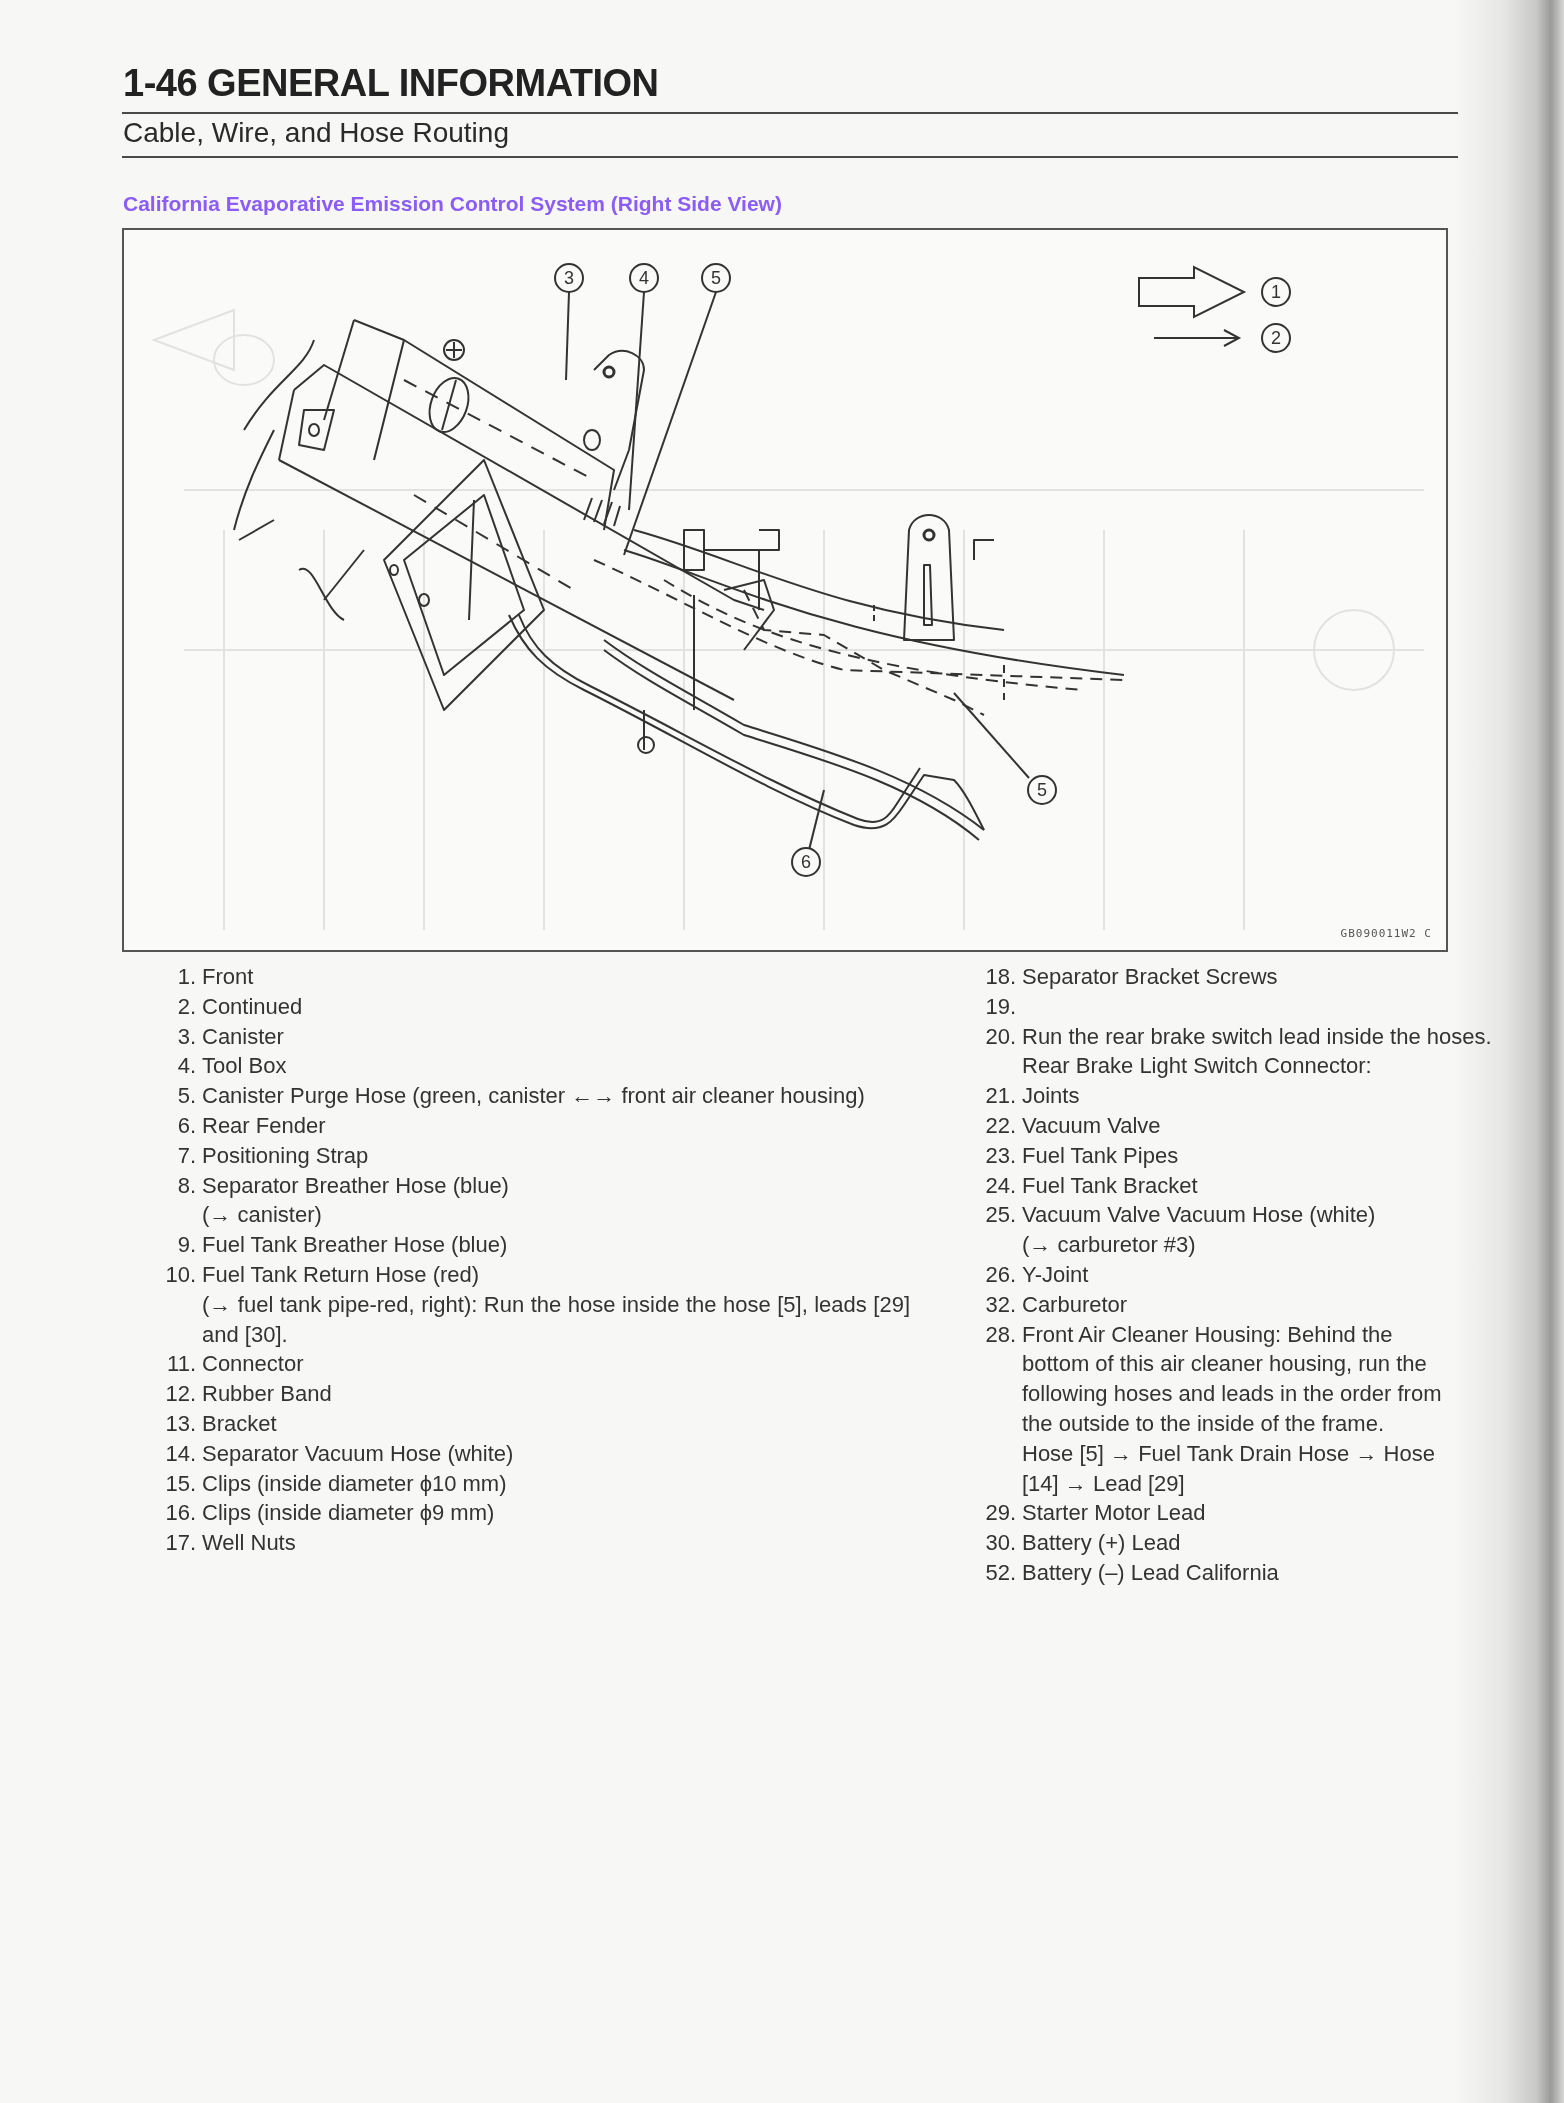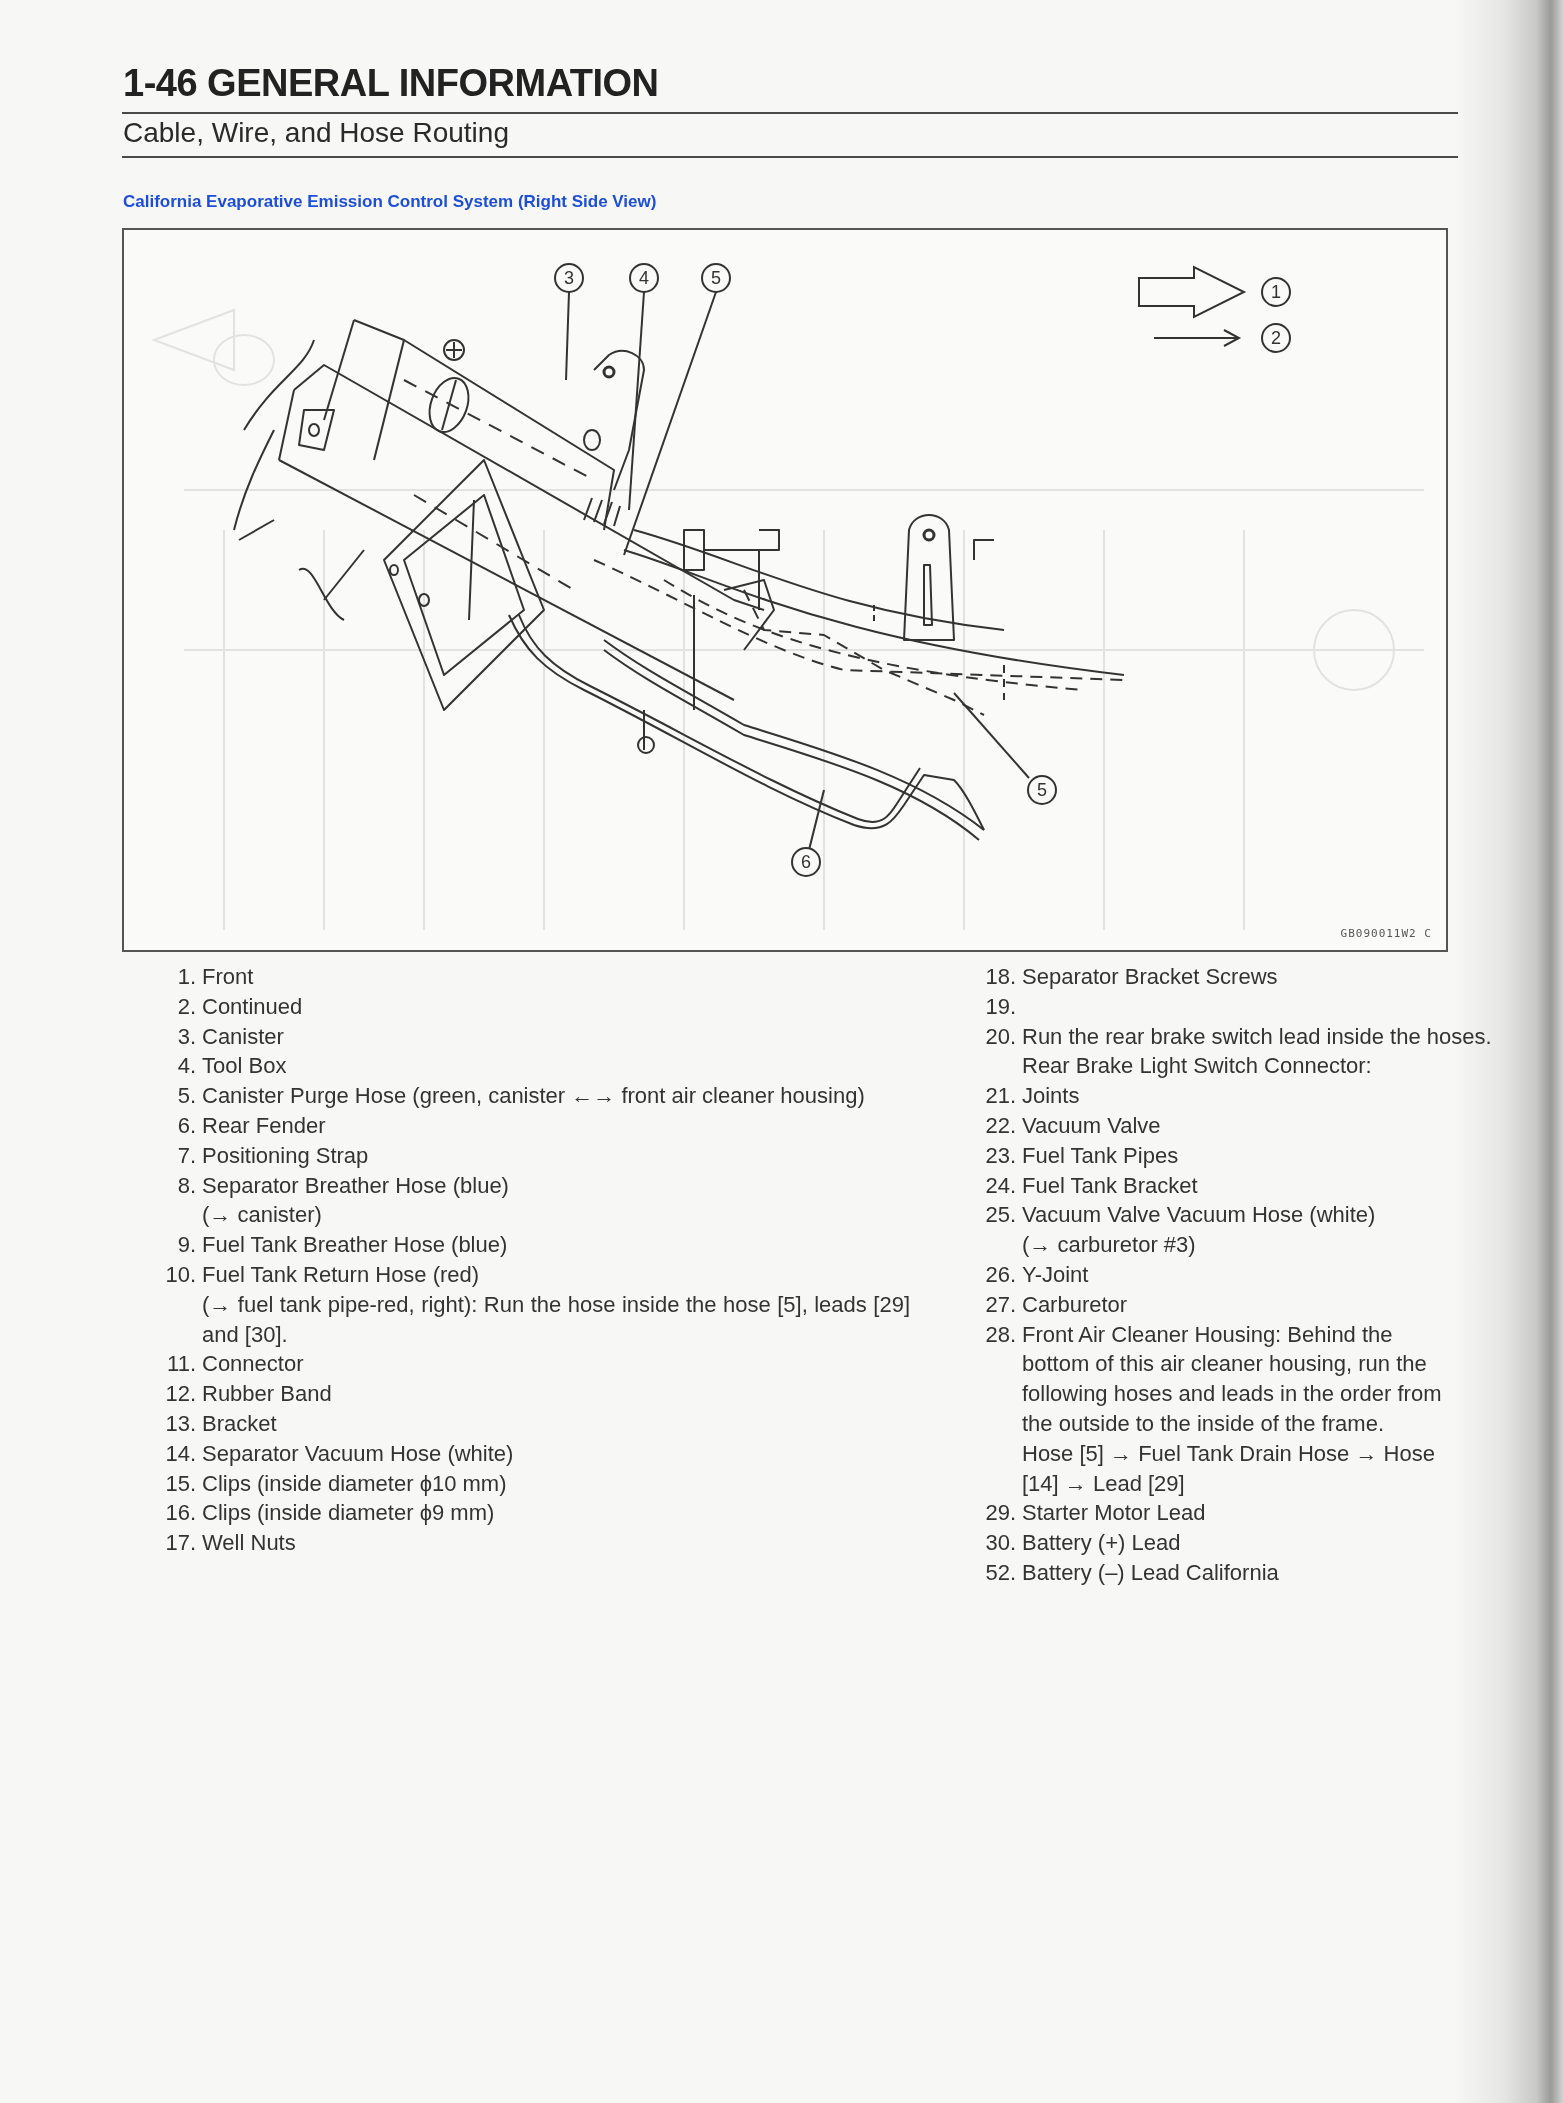--- a/index.html
+++ b/index.html
@@ -17,21 +17,21 @@
     position: absolute; left: 123px; top: 62px;
     font-size: 38px; font-weight: bold; letter-spacing: -0.5px; color: #222;
   }
   .rule { position: absolute; left: 122px; width: 1336px; height: 2px; background: #4a4a4a; }
   .subtitle {
     position: absolute; left: 123px; top: 117px;
     font-size: 28px; font-weight: normal; color: #2a2a2a;
   }
   .caption {
     position: absolute; left: 123px; top: 192px;
-    font-size: 17px; font-weight: bold; color: #1d4ed8;
+    font-size: 21px; font-weight: bold; color: #8b5cf6;
   }
   .figure {
     position: absolute; left: 122px; top: 228px; width: 1326px; height: 724px;
     border: 2px solid #555; box-sizing: border-box; background: #fafaf8;
   }
   .figure svg { position: absolute; left: 0; top: 0; }
   .figcode {
     position: absolute; right: 14px; bottom: 10px;
     font-family: "DejaVu Sans Mono", monospace; font-size: 11px; color: #555; letter-spacing: 1px;
   }
@@ -297,21 +297,21 @@
       <span class="txt">
         <span class="sub">Vacuum Valve Vacuum Hose (white)</span>
         <span class="sub">(→ carburetor #3)</span>
       </span>
     </div>
   <div class="item">
       <span class="num">26.</span>
       <span class="txt">Y-Joint</span>
     </div>
   <div class="item">
-      <span class="num">27.</span>
+      <span class="num">32.</span>
       <span class="txt">Carburetor</span>
     </div>
   <div class="item">
       <span class="num">28.</span>
       <span class="txt" style="max-width:430px;text-align:left">
         <span class="sub">Front Air Cleaner Housing: Behind the bottom of this air cleaner housing, run the following hoses and leads in the order from the outside to the inside of the frame.</span>
         <span class="sub">Hose [5] → Fuel Tank Drain Hose → Hose [14] → Lead [29]</span>
       </span>
     </div>
   <div class="item">

